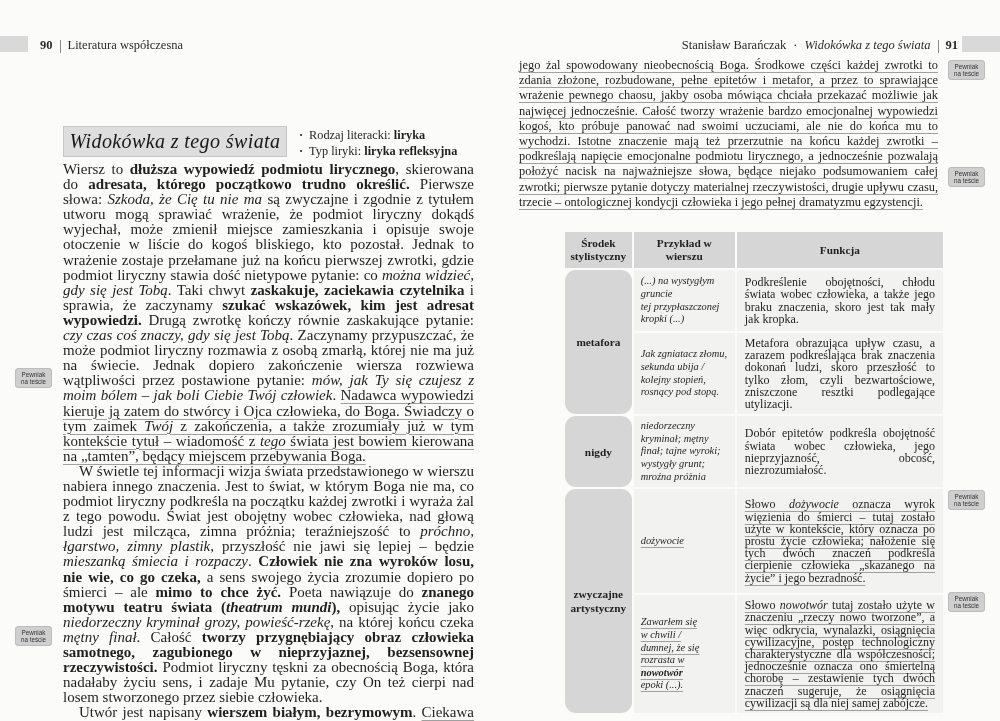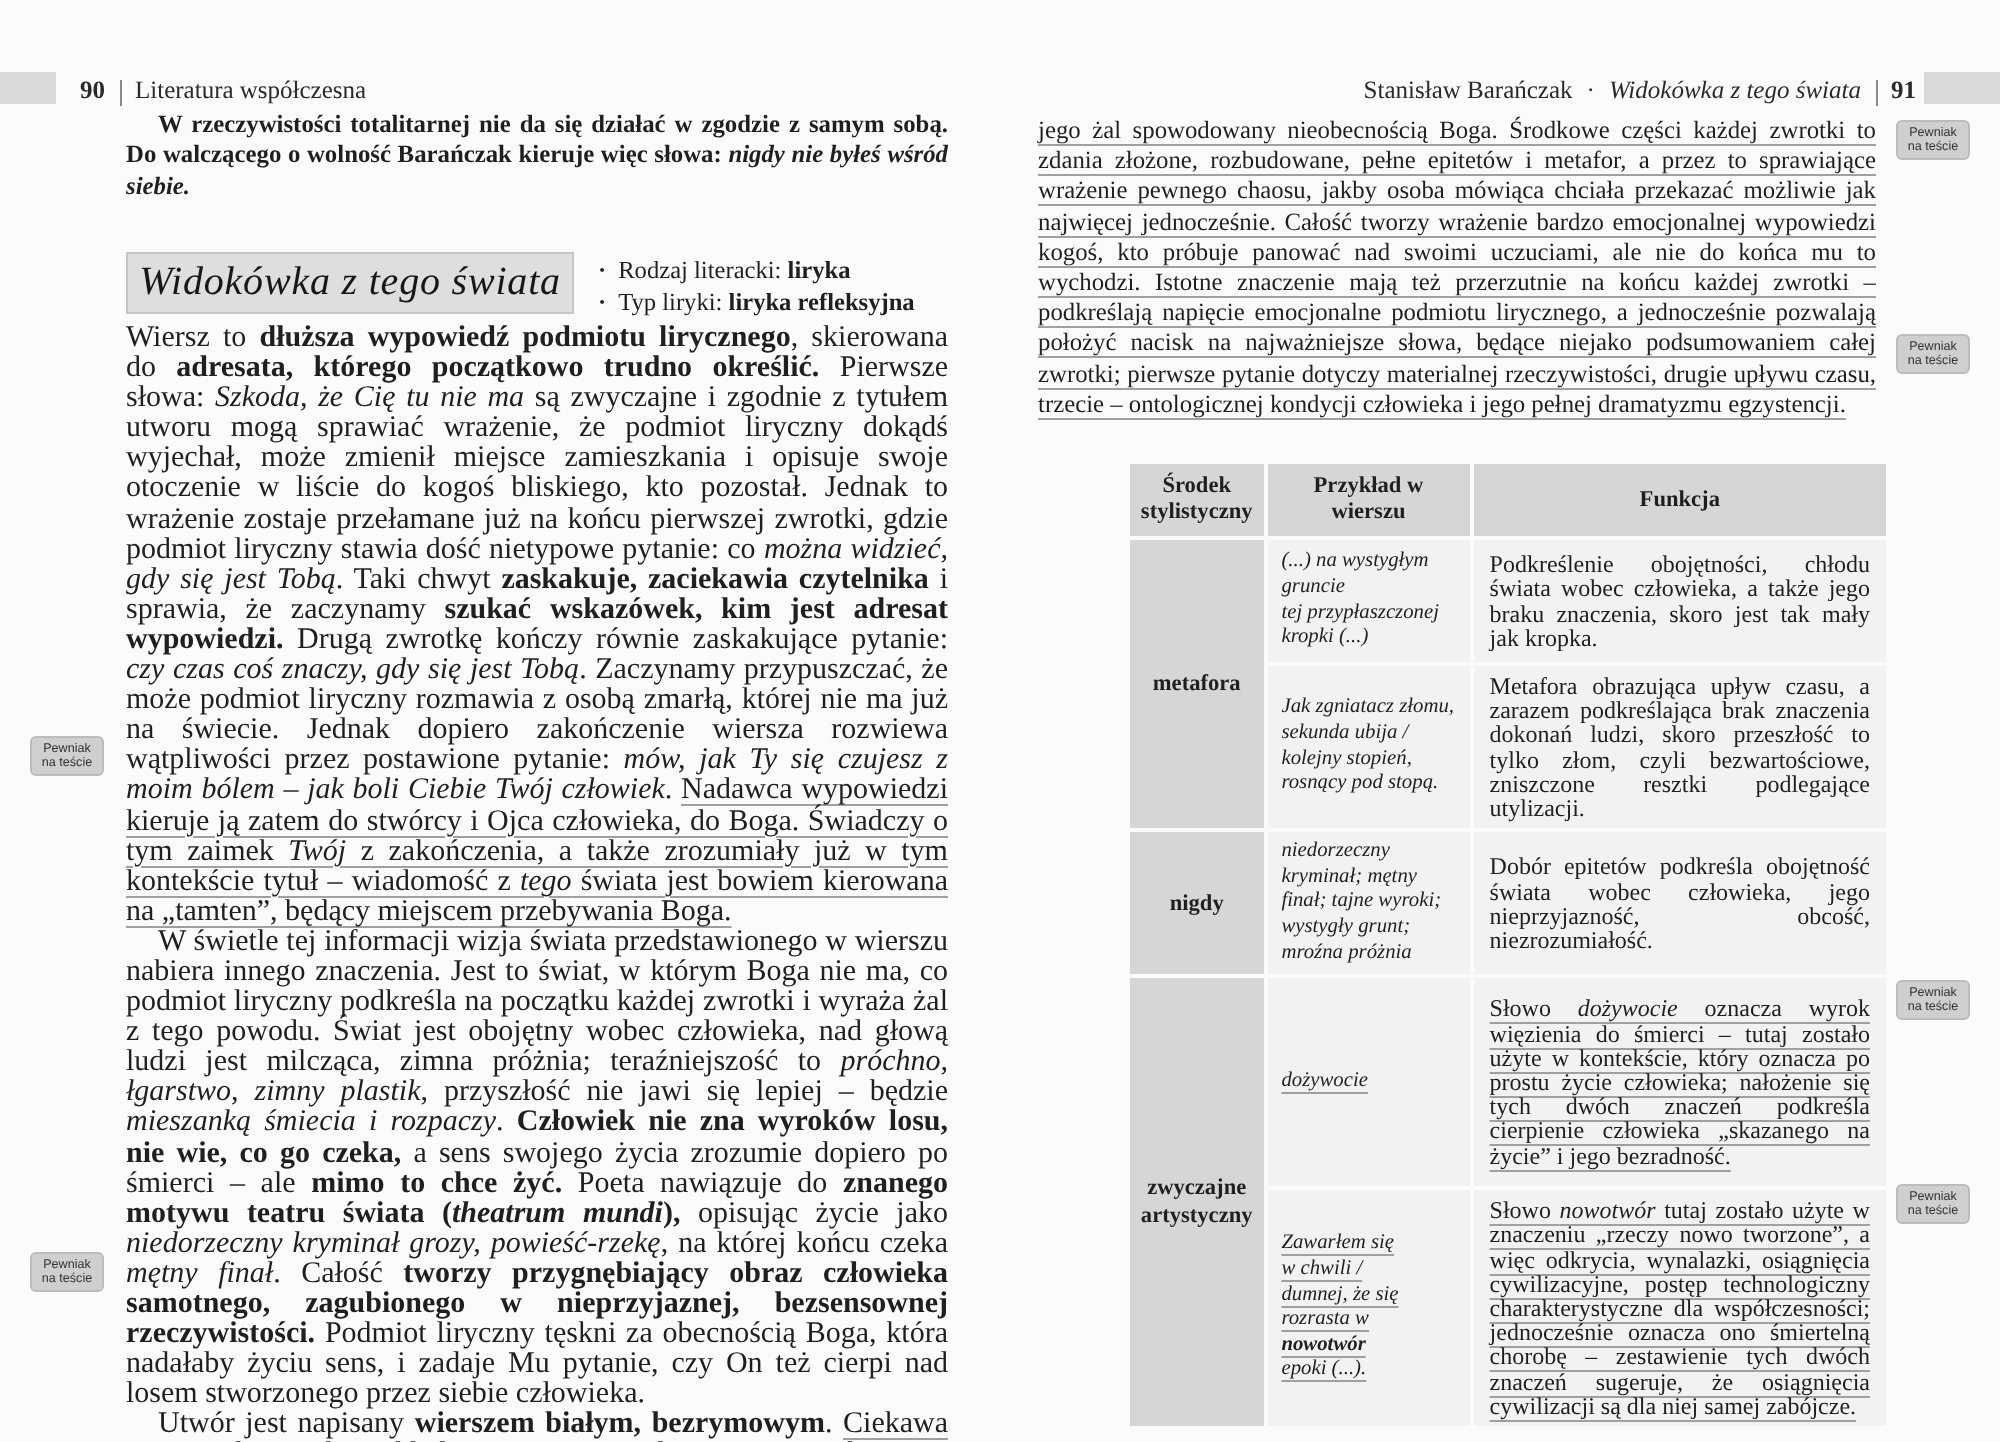--- a/index.html
+++ b/index.html
@@ -40,21 +40,21 @@
   .st-i{font-style:italic;}
   .st-u{text-decoration:underline;text-decoration-color:#a0a0a0;
         text-decoration-thickness:.8px;text-underline-offset:2.8px;}
   
   .styl-table{position:absolute;left:563px;top:230px;border-collapse:separate;border-spacing:2px;
               width:382px;table-layout:fixed;}
   .styl-table th{background:#d6d6d6;font-weight:700;font-size:11.3px;line-height:13px;
                  text-align:center;vertical-align:middle;padding:3px 4px;height:30px;}
   .styl-table td{box-sizing:border-box;}
   .td-cat{background:#d6d6d6;font-weight:700;font-size:11.3px;line-height:14px;
-          text-align:center;vertical-align:middle;padding:2px;}
+          text-align:center;vertical-align:middle;padding:2px;border-radius:11px;}
   .td-ex{background:#f2f2f0;font-size:10.4px;line-height:12.6px;text-align:left;
          vertical-align:middle;padding:4px 7px;white-space:pre-line;}
   .td-fn{background:#f2f2f0;font-size:12px;line-height:12.2px;text-align:justify;
          vertical-align:middle;padding:4px 8px;}
   .col-cat{width:66px;} .col-ex{width:100px;} .col-fn{width:204px;}
   .r-1{height:61px;} .r-2{height:62px;} .r-3{height:56px;} .r-4{height:104px;} .r-5{height:100px;}
   
   .badge{position:absolute;width:37px;height:20px;background:#cfcfcf;border:1px solid #bcbcbc;
          border-radius:3px;box-sizing:border-box;display:flex;flex-direction:column;
          align-items:center;justify-content:center;text-align:center;
@@ -79,21 +79,20 @@
   </div>
 
   <div class="runhead runhead-right">
     <span>Stanisław Barańczak</span>
     <span>·</span>
     <span class="rh-work">Widokówka z tego świata</span>
     <span class="rh-div"></span>
     <span class="rh-num">91</span>
   </div>
 
-  <div class="intro"><span class="st-b">W rzeczywistości totalitarnej nie da się działać w zgodzie z samym sobą. Do walczącego o wolność Barańczak kieruje więc słowa: </span><span class="st-b st-i">nigdy nie byłeś wśród siebie.</span></div>
 
   <div class="title-box">
     <span class="t">Widokówka z tego świata</span>
   </div>
 
   <div class="meta">
     <div class="meta-row">
       <span class="meta-bullet">·</span>
       <span><span>Rodzaj literacki:</span>&nbsp;<span class="meta-value">liryka</span></span>
     </div>

